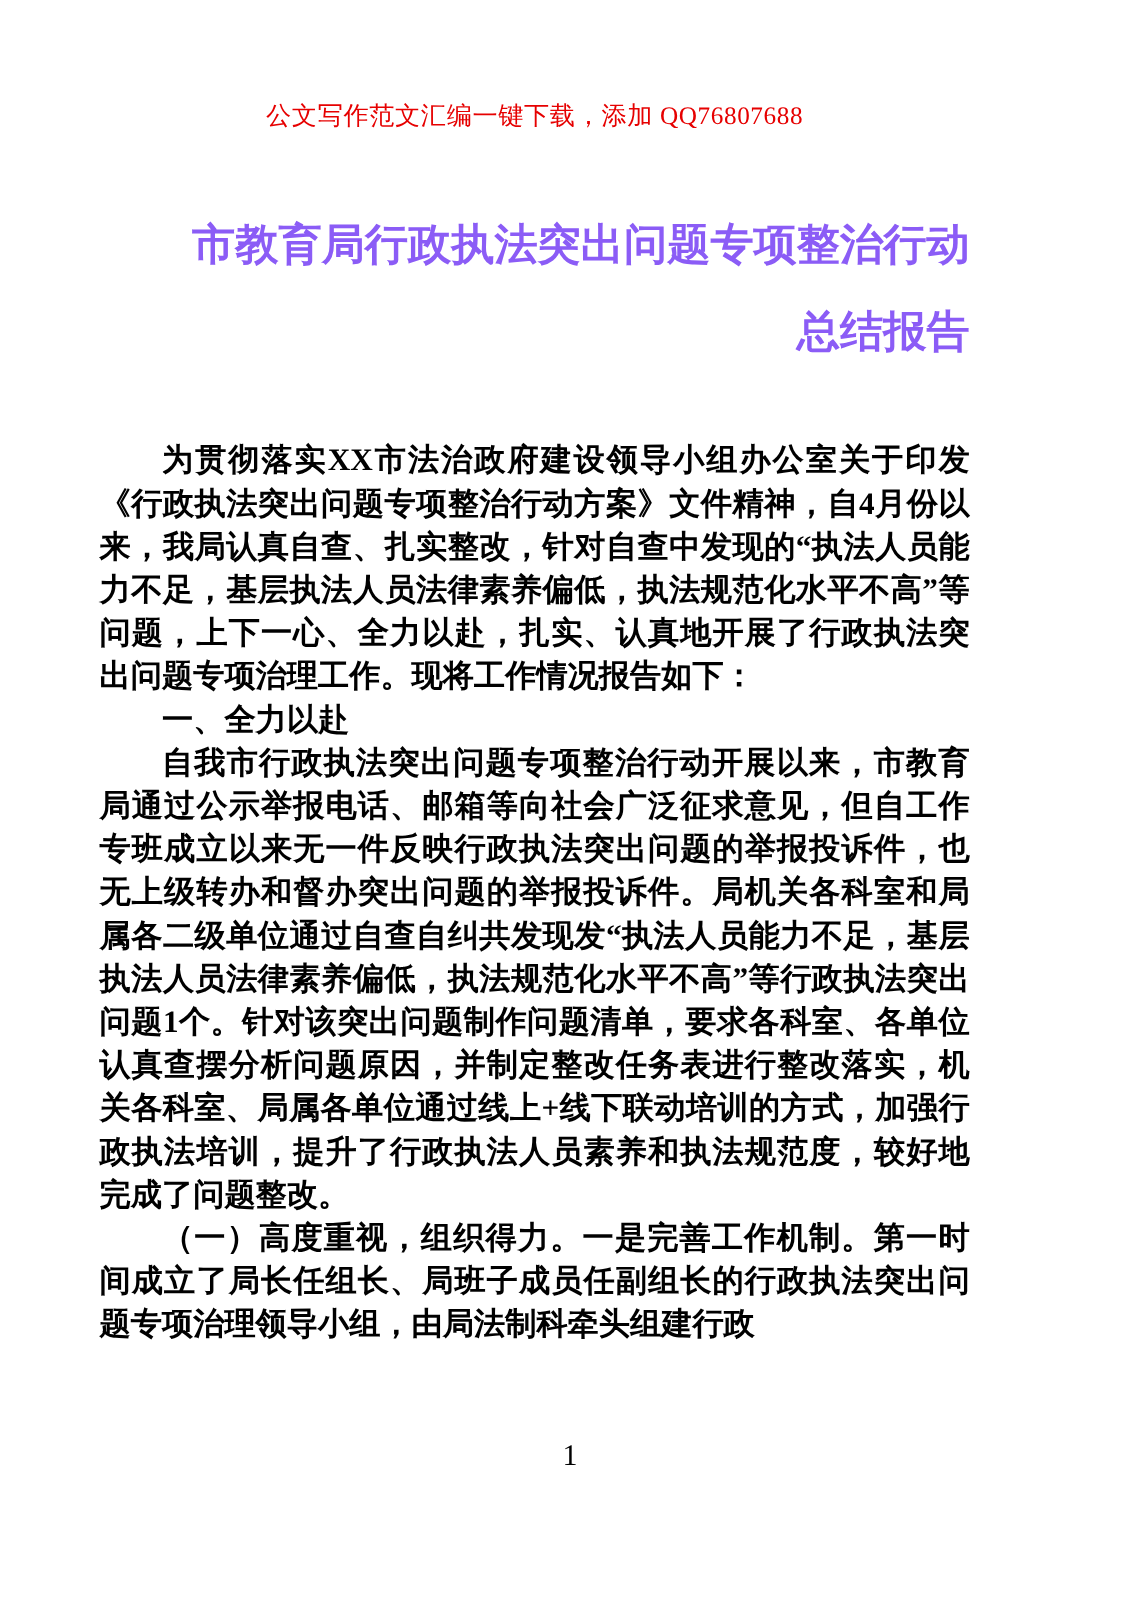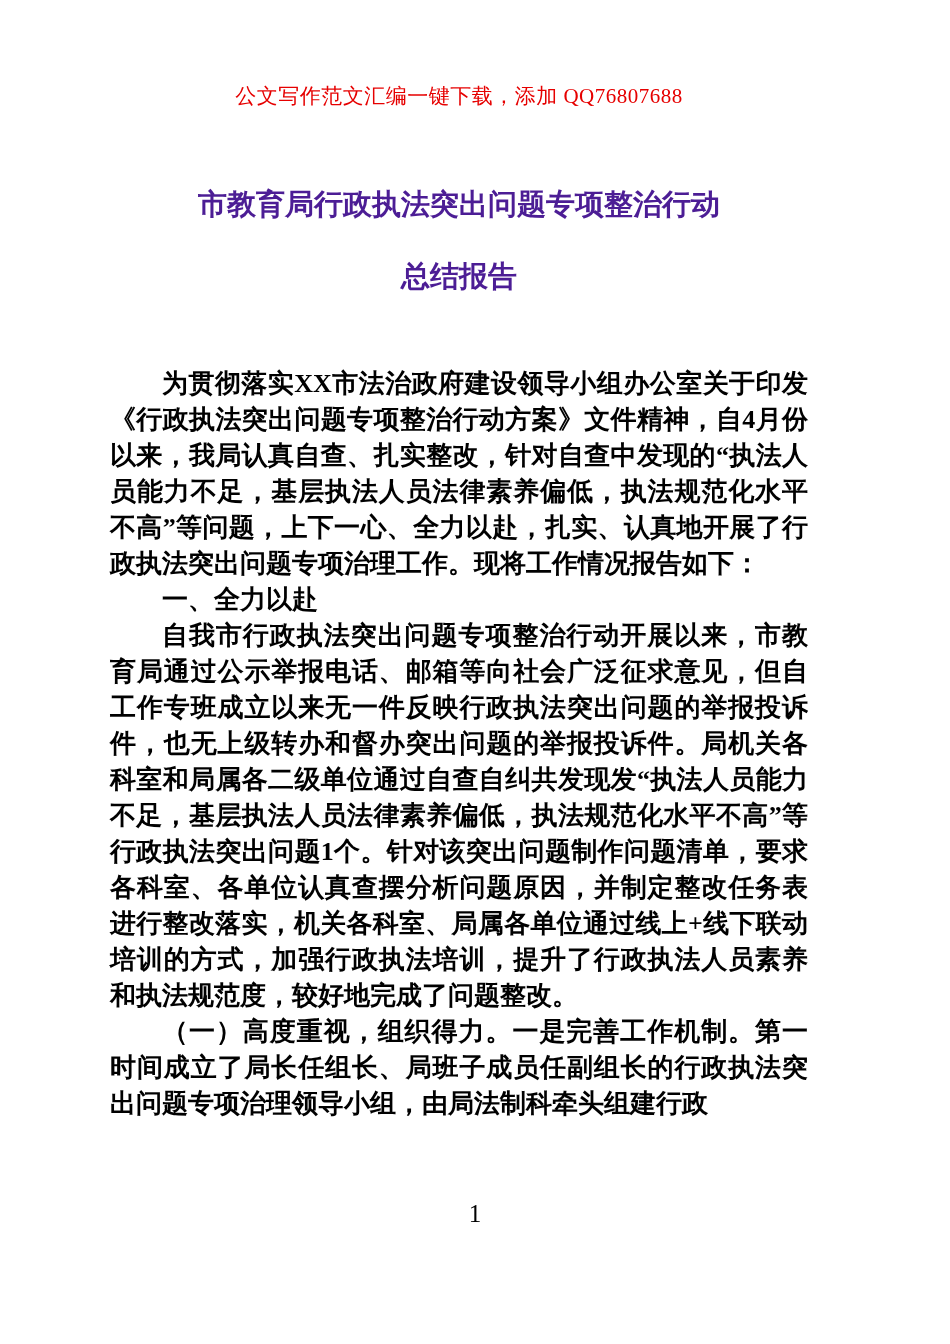--- a/index.html
+++ b/index.html
@@ -7,42 +7,42 @@
     padding: 0;
     background: #f6f6f4;
   }
   .page {
     position: relative;
     width: 950px;
     height: 1344px;
     margin: 0 auto;
     background: #ffffff;
     box-sizing: border-box;
-    padding: 82px 142px 0 110px;
+    padding: 82px 142px 0 83px;
     font-family: "Liberation Serif", "DejaVu Serif", serif;
     color: #000000;
     overflow: hidden;
   }
   .promo {
     text-align: center;
     font-size: 21px;
     line-height: 28px;
     color: #e60000;
     letter-spacing: 0.5px;
     font-family: "Liberation Serif", "DejaVu Serif", serif;
   }
   .doc-title {
     margin-top: 58px;
     margin-bottom: 54px;
-    text-align: center;
+    text-align: right;
     font-family: "Liberation Sans", "DejaVu Sans", sans-serif;
     font-weight: 700;
-    font-size: 29px;
+    font-size: 36px;
     line-height: 72px;
-    color: #4c1d95;
+    color: #8b5cf6;
   }
   .doc-body {
     font-size: 26px;
     line-height: 36px;
     text-align: justify;
     font-weight: bold;
   }
   .doc-body p {
     margin: 0;
     text-indent: 2em;

